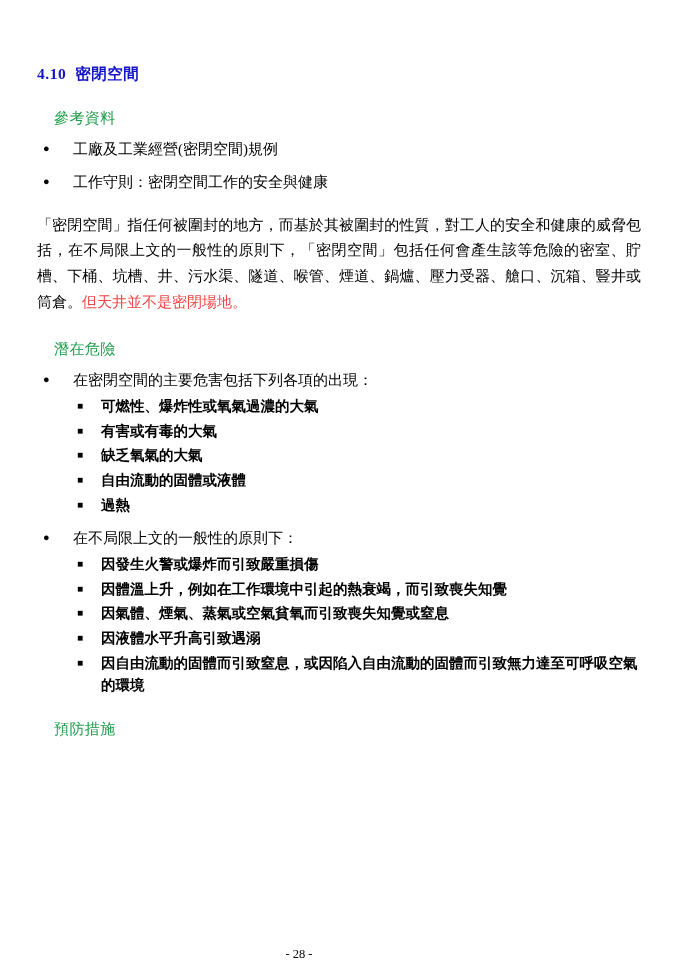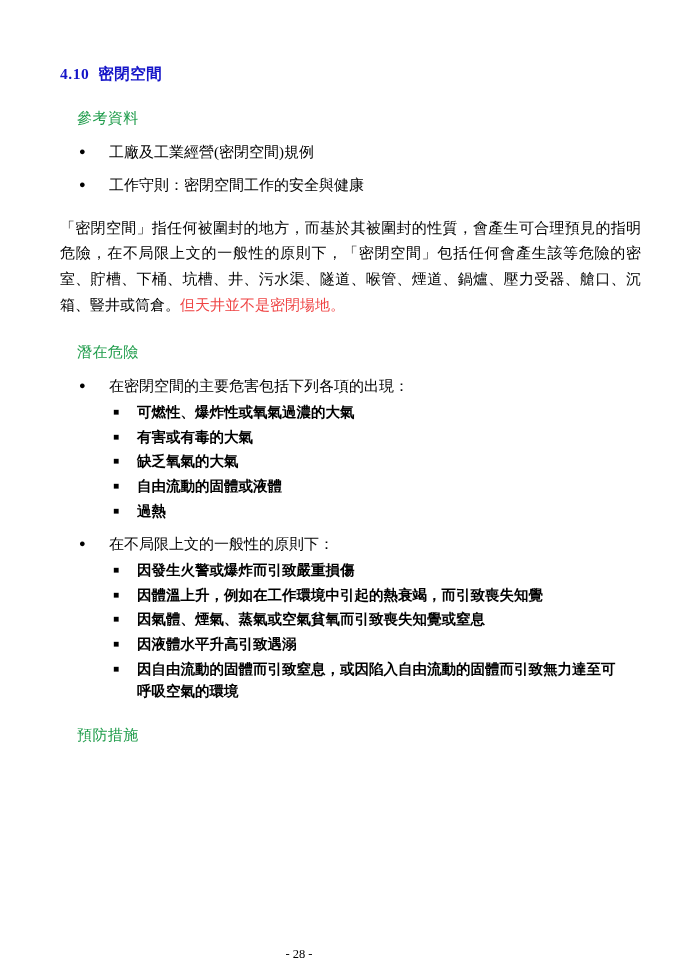--- a/index.html
+++ b/index.html
@@ -15,41 +15,41 @@
     position: relative;
     overflow: hidden;
   }
   .page {
     position: absolute;
     left: 0;
     top: 0;
     width: 693px;
     height: 980px;
     box-sizing: border-box;
-    padding: 58px 52px 30px 60px;
+    padding: 58px 52px 30px 37px;
   }
   .section-title {
     color: #1414c8;
     font-weight: bold;
     font-size: 15.5px;
     letter-spacing: 0.5px;
     margin: 6px 0 0 0;
   }
   .section-title .num {
     margin-right: 9px;
   }
   .sub-head {
     color: #1f9c4b;
     font-size: 15px;
     margin: 24px 0 8px 17px;
     letter-spacing: 0.4px;
   }
   .bullet-list {
     list-style: none;
-    margin: 13px;
+    margin: 0;
     padding: 0;
   }
   .bullet-list > li {
     position: relative;
     padding-left: 36px;
     margin: 10px 0;
     font-size: 15px;
     line-height: 1.55;
   }
   .bullet-list > li::before {
@@ -110,21 +110,21 @@
     <span class="num">4.10</span><span>密閉空間</span>
   </div>
 
   <div class="sub-head">參考資料</div>
 
   <ul class="bullet-list">
     <li><span>工廠及工業經營(密閉空間)規例</span></li>
     <li><span>工作守則：密閉空間工作的安全與健康</span></li>
   </ul>
 
-  <p class="para"><span>「密閉空間」指任何被圍封的地方，而基於其被圍封的性質，會產生可合理預見的指明危險，在不局限上文的一般性的原則下，「密閉空間」包括任何會產生該等危險的密室、貯槽、下桶、坑槽、井、污水渠、隧道、喉管、煙道、鍋爐、壓力受器、艙口、沉箱、豎井或筒倉。</span><span class="green-inline">但天井並不是密閉場地。</span></p>
+  <p class="para"><span>「密閉空間」指任何被圍封的地方，而基於其被圍封的性質，對工人的安全和健康的威脅包括，在不局限上文的一般性的原則下，「密閉空間」包括任何會產生該等危險的密室、貯槽、下桶、坑槽、井、污水渠、隧道、喉管、煙道、鍋爐、壓力受器、艙口、沉箱、豎井或筒倉。</span><span class="green-inline">但天井並不是密閉場地。</span></p>
 
   <div class="sub-head">潛在危險</div>
 
   <ul class="bullet-list">
     <li>
       <span>在密閉空間的主要危害包括下列各項的出現：</span>
       <ul class="sub-list">
         <li><span>可燃性、爆炸性或氧氣過濃的大氣</span></li>
         <li><span>有害或有毒的大氣</span></li>
         <li><span>缺乏氧氣的大氣</span></li>

